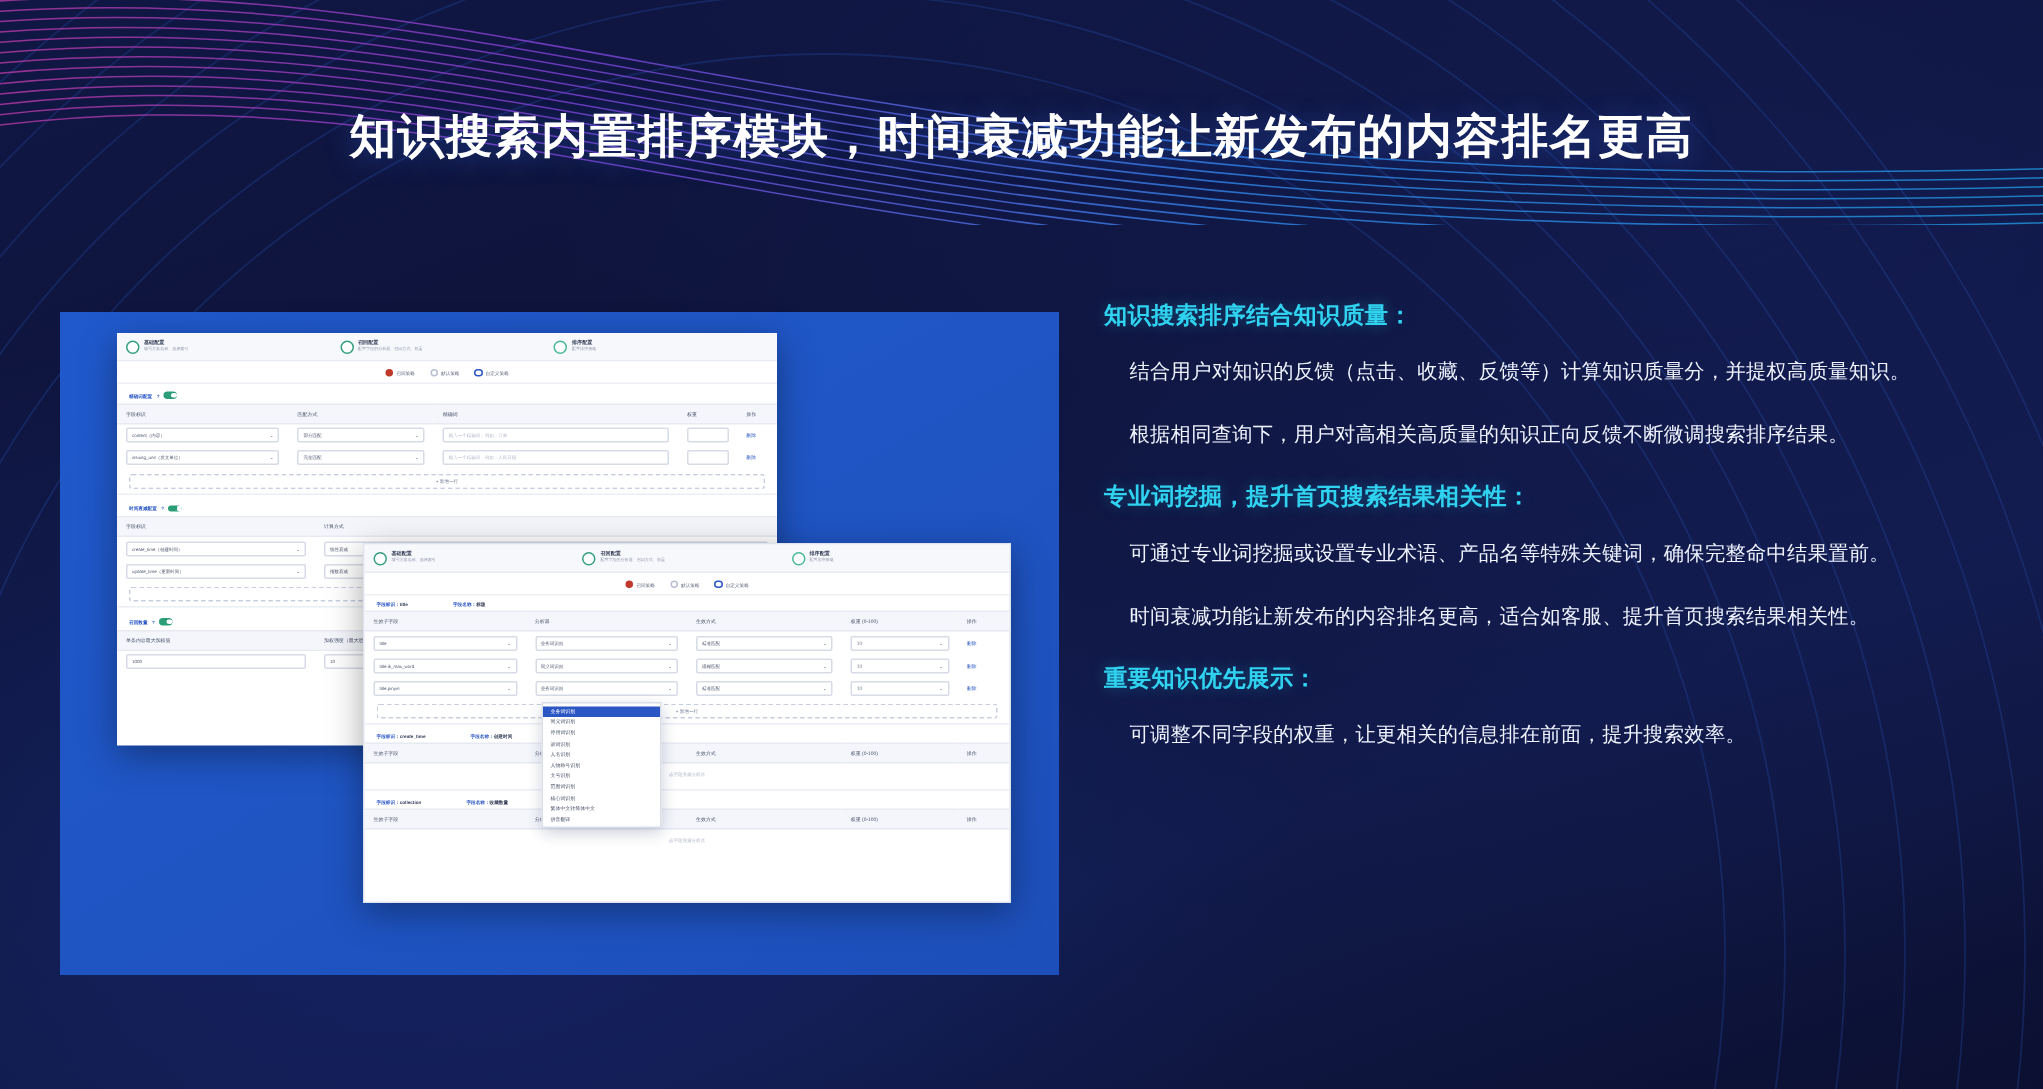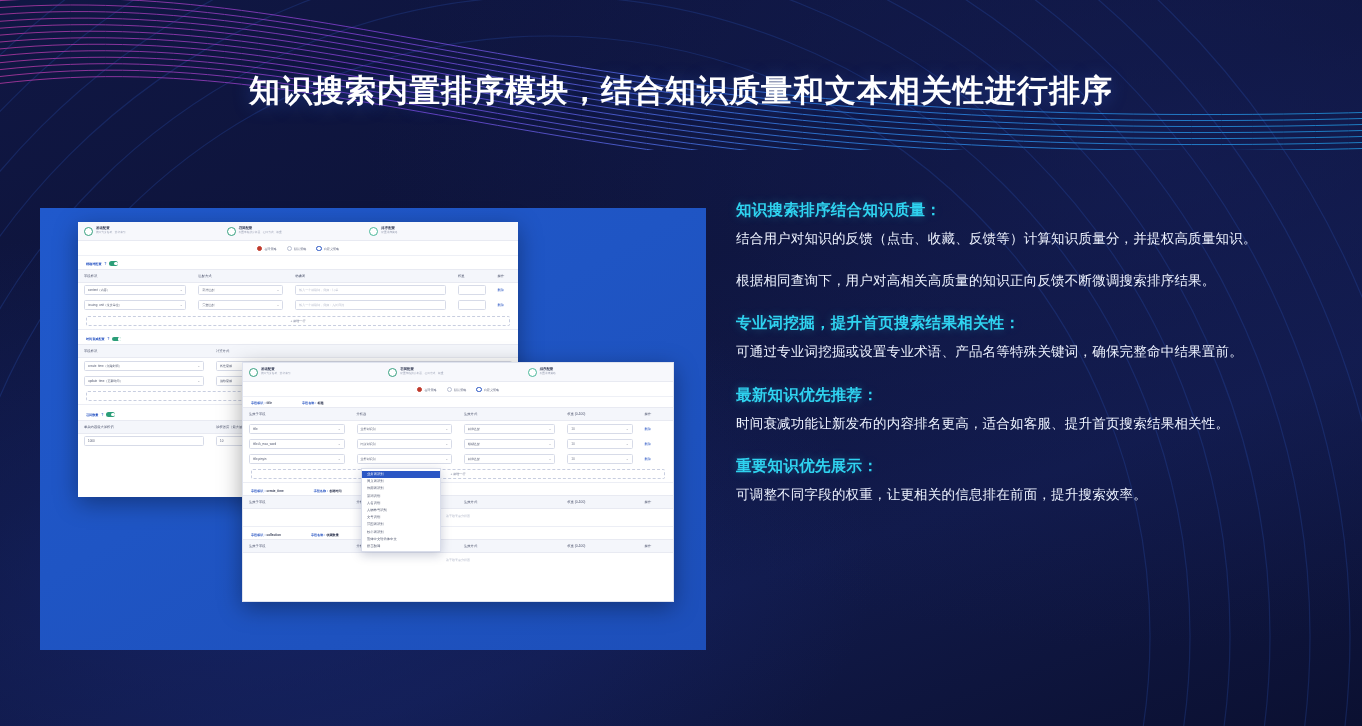--- a/index.html
+++ b/index.html
@@ -164,24 +164,23 @@
   .blk:last-child { margin-bottom: 0; }
   .blk h3 {
     margin: 0 0 9px 0;
     font-size: 15.5px; font-weight: bold;
     color: #2fd3f0;
     letter-spacing: .3px;
     text-shadow: 0 0 10px rgba(47,211,240,.28);
     font-family: Liberation Mono, monospace;
   }
   .blk p {
-    margin: 0;
+    margin: 17px;
     font-size: 13.5px; color: #eef3ff; line-height: 1.45;
     letter-spacing: .2px;
-    font-family: Liberation Mono, monospace;
   }
 </style>
 </head>
 <body>
 
 <div id="slide">
 
   <svg class="bg-arcs" viewBox="0 0 1700 1300" fill="none">
     <g stroke="#2b53b5" stroke-width="1.2" opacity="0.5">
       <circle cx="850" cy="650" r="600"></circle>
@@ -215,21 +214,21 @@
       <path d="M-20 51 C 180 28, 330 68, 560 106 S 1020 164, 1382 154"></path>
       <path d="M-20 58 C 180 34, 330 74, 560 112 S 1020 170, 1382 160"></path>
       <path d="M-20 65 C 180 40, 330 80, 560 118 S 1020 176, 1382 166"></path>
       <path d="M-20 72 C 180 46, 330 86, 560 124 S 1020 182, 1382 172"></path>
       <path d="M-20 79 C 180 52, 330 92, 560 130 S 1020 188, 1382 178"></path>
       <path d="M-20 86 C 180 58, 330 98, 560 136 S 1020 194, 1382 184"></path>
     </g>
   </svg>
 
 
-  <div class="title">知识搜索内置排序模块，结合知识质量和文本相关性进行排序</div>
+  <div class="title">知识搜索内置排序模块，时间衰减功能让新发布的内容排名更高</div>
 
   <div class="blue-panel"></div>
 
   <div class="shot shot-back">
     <div class="ui-steps">
       <div class="ui-step">
         <span class="circ on"></span>
         <span class="st">
           <b>基础配置</b>
           <span>填写方案名称、选择索引</span>
@@ -600,21 +599,20 @@
       <p>结合用户对知识的反馈（点击、收藏、反馈等）计算知识质量分，并提权高质量知识。</p>
     </div>
     <div class="blk">
       <p>根据相同查询下，用户对高相关高质量的知识正向反馈不断微调搜索排序结果。</p>
     </div>
     <div class="blk">
       <h3>专业词挖掘，提升首页搜索结果相关性：</h3>
       <p>可通过专业词挖掘或设置专业术语、产品名等特殊关键词，确保完整命中结果置前。</p>
     </div>
     <div class="blk">
-      <h3>最新知识优先推荐：</h3>
       <p>时间衰减功能让新发布的内容排名更高，适合如客服、提升首页搜索结果相关性。</p>
     </div>
     <div class="blk">
       <h3>重要知识优先展示：</h3>
       <p>可调整不同字段的权重，让更相关的信息排在前面，提升搜索效率。</p>
     </div>
   </div>
 
 </div>
 

